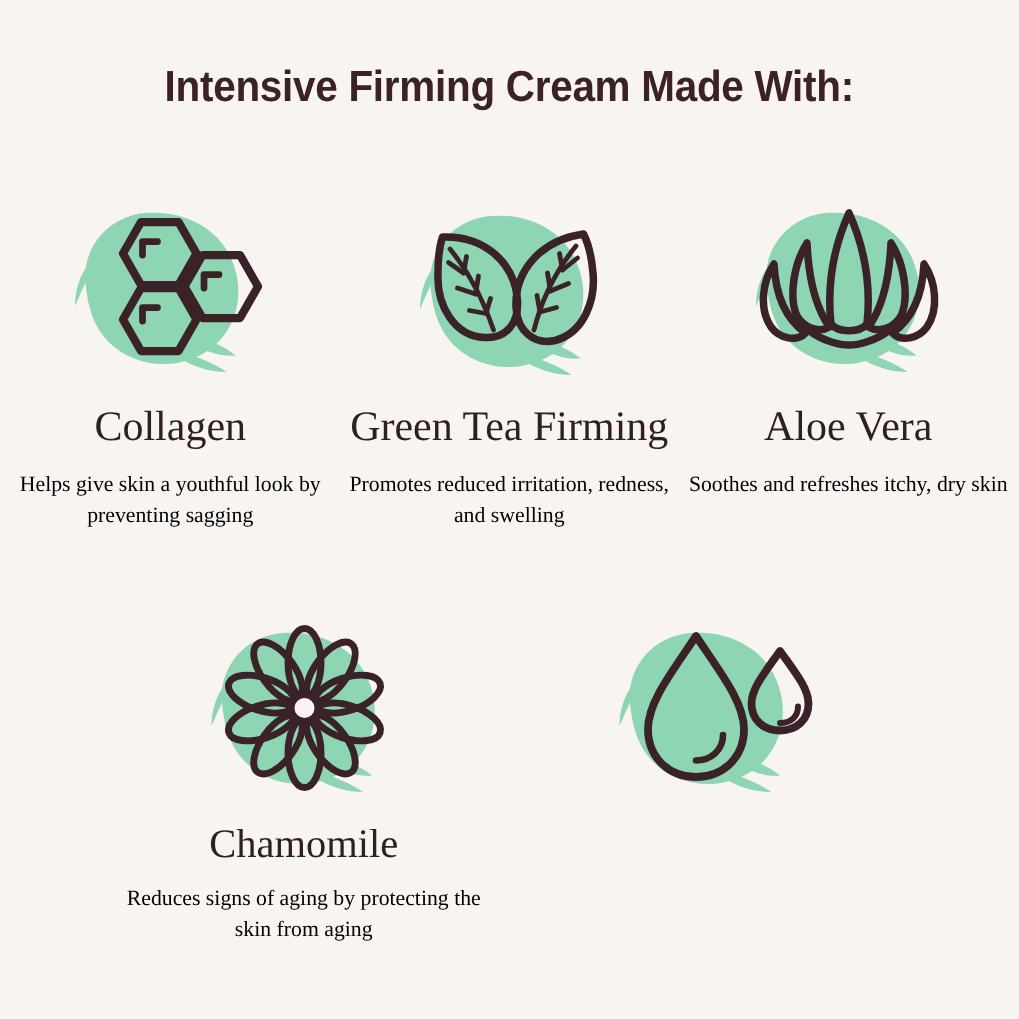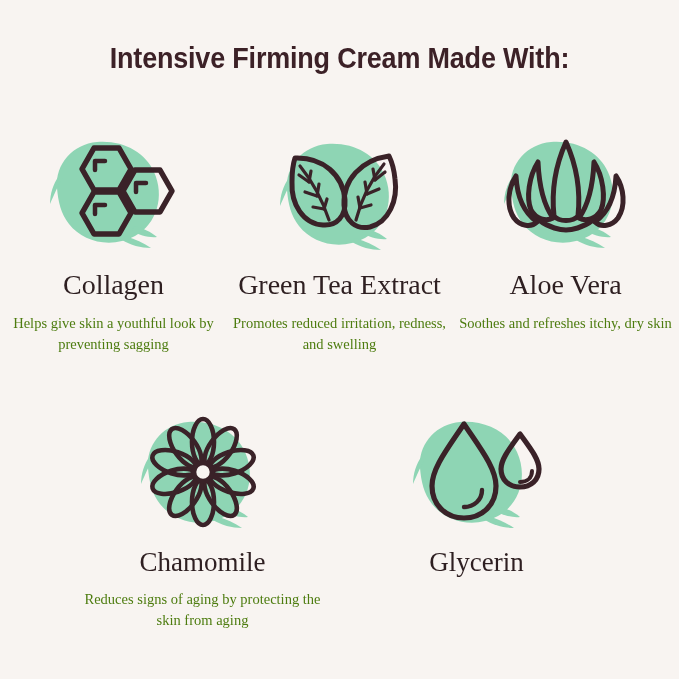--- a/index.html
+++ b/index.html
@@ -79,21 +79,21 @@
     line-height: 1.05;
     color: #2e1f21;
     text-align: center;
     white-space: nowrap;
   }
   .ingredient-desc {
     margin-top: 14px;
     font-family: "Liberation Serif", serif;
     font-size: 14.5px;
     line-height: 1.42;
-    color: #4d7c0f;
+    color: #000000;
     text-align: center;
     max-width: 230px;
   }
   .row-2 .ingredient-name { font-size: 27px; margin-top: 14px; }
   .row-2 .ingredient-desc { margin-top: 13px; max-width: 244px; }
 </style>
 </head>
 <body>
 
 <div class="poster">
@@ -156,21 +156,21 @@
               <path d="M110 50 L120 42"></path>
               <path d="M110 50 L108 39"></path>
               <path d="M102 64 L114 59"></path>
               <path d="M102 64 L100 52"></path>
               <path d="M95 78 L106 75"></path>
               <path d="M95 78 L93 67"></path>
             </g>
           </g>
         </svg>
       </div>
-      <div class="ingredient-name">Green Tea Extract</div>
+      <div class="ingredient-name">Green Tea Firming</div>
       <div class="ingredient-desc">Promotes reduced irritation, redness, and swelling</div>
     </div>
 
     <div class="cell">
       <div class="icon-wrap">
         <svg viewBox="0 0 150 124" xmlns="http://www.w3.org/2000/svg">
           <path d="M20 58 C18 34 36 14 60 12 C86 10 108 22 117 42 C128 66 120 94 98 106 C74 119 46 112 32 94 C24 84 21 71 20 58 Z" fill="#8ed5b4"></path>
           <path d="M97 96 C106 98 114 102 120 107 C112 108 102 105 95 101 Z" fill="#8ed5b4"></path>
           <path d="M88 106 C98 109 107 113 114 118 C104 118 93 115 85 110 Z" fill="#8ed5b4"></path>
           <path d="M22 46 C16 54 13 64 13 74 C17 65 21 55 26 48 Z" fill="#8ed5b4"></path>
@@ -236,18 +236,17 @@
           <g fill="none" stroke="#3a2228" stroke-width="5.2" stroke-linejoin="round" stroke-linecap="round">
 
             <path d="M62 14 C46 38 30 58 30 76 C30 95 44 108 62 108 C80 108 94 95 94 76 C94 58 78 38 62 14 Z"></path>
             <path d="M80 80 C80 90 72 97 62 97" stroke-width="4.4"></path>
 
             <path d="M118 24 C108 38 99 49 99 59 C99 70 107 77 118 77 C129 77 137 70 137 59 C137 49 128 38 118 24 Z"></path>
             <path d="M130 61 C130 68 125 72 118 72" stroke-width="4"></path>
           </g>
         </svg>
       </div>
-      <div class="ingredient-name">Glycerin</div>
     </div>
 
   </div>
 
 </div>
 
 </body></html>

